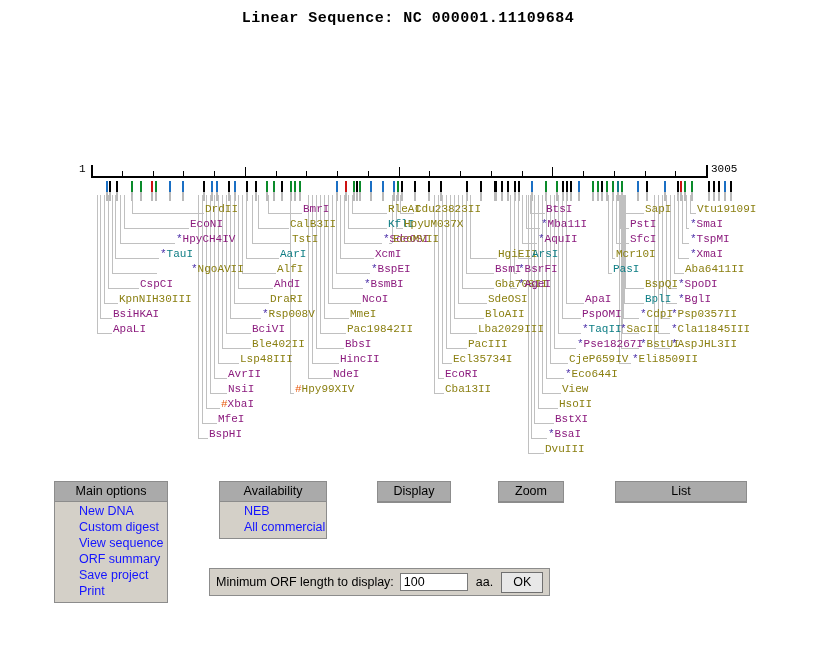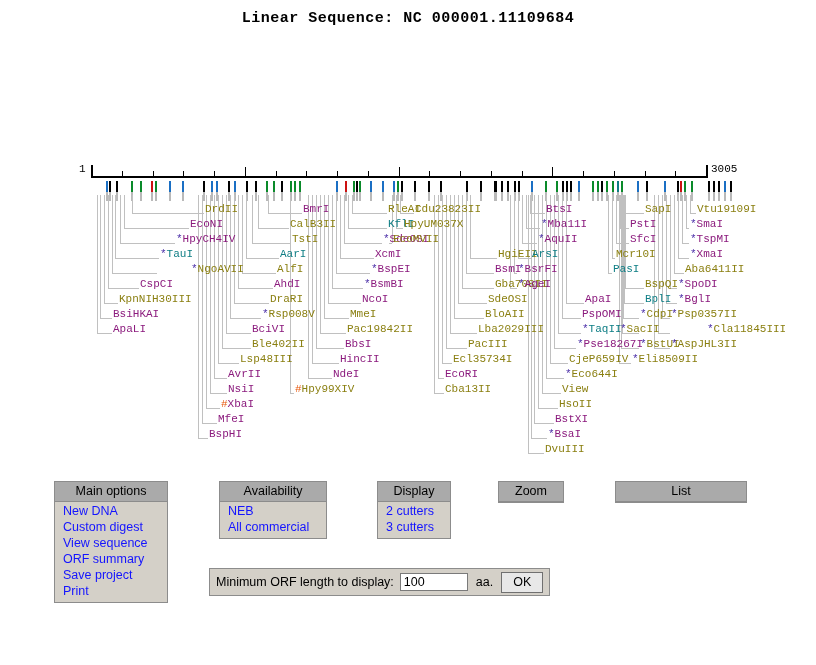--- a/index.html
+++ b/index.html
@@ -134,21 +134,21 @@
   .panel-header {
     background: #aaaaaa;
     color: #000;
     font-size: 12.5px;
     text-align: center;
     padding: 2px 6px 3px 6px;
     border-bottom: 1px solid #8c8c8c;
     white-space: nowrap;
   }
   .panel-body {
-    padding: 1px 0 3px 0;
+    padding: 1px 0 3px 16px;
   }
   .panel-link {
     display: block;
     color: #1414ff;
     font-size: 12.5px;
     padding: 1px 8px 1px 8px;
     white-space: nowrap;
     cursor: pointer;
   }
 
@@ -634,21 +634,21 @@
       <div class="enz-label c-olive" style="left: 640px; top: 339px;"><span class="mark-star">*</span><span>BstUI</span></div>
       <div class="enz-label c-olive" style="left: 632px; top: 354px;"><span class="mark-star">*</span><span>Eli8509II</span></div>
       <div class="enz-label c-olive" style="left: 697px; top: 204px;"><span>Vtu19109I</span></div>
       <div class="enz-label c-purple" style="left: 690px; top: 219px;"><span class="mark-star">*</span><span>SmaI</span></div>
       <div class="enz-label c-purple" style="left: 690px; top: 234px;"><span class="mark-star">*</span><span>TspMI</span></div>
       <div class="enz-label c-purple" style="left: 690px; top: 249px;"><span class="mark-star">*</span><span>XmaI</span></div>
       <div class="enz-label c-olive" style="left: 685px; top: 264px;"><span>Aba6411II</span></div>
       <div class="enz-label c-purple" style="left: 678px; top: 279px;"><span class="mark-star">*</span><span>SpoDI</span></div>
       <div class="enz-label c-purple" style="left: 678px; top: 294px;"><span class="mark-star">*</span><span>BglI</span></div>
       <div class="enz-label c-olive" style="left: 671px; top: 309px;"><span class="mark-star">*</span><span>Psp0357II</span></div>
-      <div class="enz-label c-olive" style="left: 671px; top: 324px; margin-left: 36px;"><span class="mark-star">*</span><span>Cla11845III</span></div>
+      <div class="enz-label c-olive" style="left: 671px; top: 324px;"><span class="mark-star">*</span><span>Cla11845III</span></div>
       <div class="enz-label c-olive" style="left: 671px; top: 339px;"><span class="mark-star">*</span><span>AspJHL3II</span></div>
     </div>
 </div>
 
 <div class="panel" id="panel-main" style="left:54px; top:481px; width:114px;">
   <div class="panel-header">Main options</div>
   <div class="panel-body" id="main-options-body">
       <div class="panel-link">New DNA</div>
       <div class="panel-link">Custom digest</div>
       <div class="panel-link">View sequence</div>
@@ -661,24 +661,20 @@
 <div class="panel" id="panel-avail" style="left:219px; top:481px; width:108px;">
   <div class="panel-header">Availability</div>
   <div class="panel-body" id="availability-body">
       <div class="panel-link">NEB</div>
       <div class="panel-link">All commercial</div>
     </div>
 </div>
 
 <div class="panel" id="panel-display" style="left:377px; top:481px; width:74px;">
   <div class="panel-header">Display</div>
-  <div class="panel-body" id="display-body">
-      <div class="panel-link">2 cutters</div>
-      <div class="panel-link">3 cutters</div>
-    </div>
 </div>
 
 <div class="panel" id="panel-zoom" style="left:498px; top:481px; width:66px;">
   <div class="panel-header">Zoom</div>
 </div>
 
 <div class="panel" id="panel-list" style="left:615px; top:481px; width:132px;">
   <div class="panel-header">List</div>
 </div>
 

